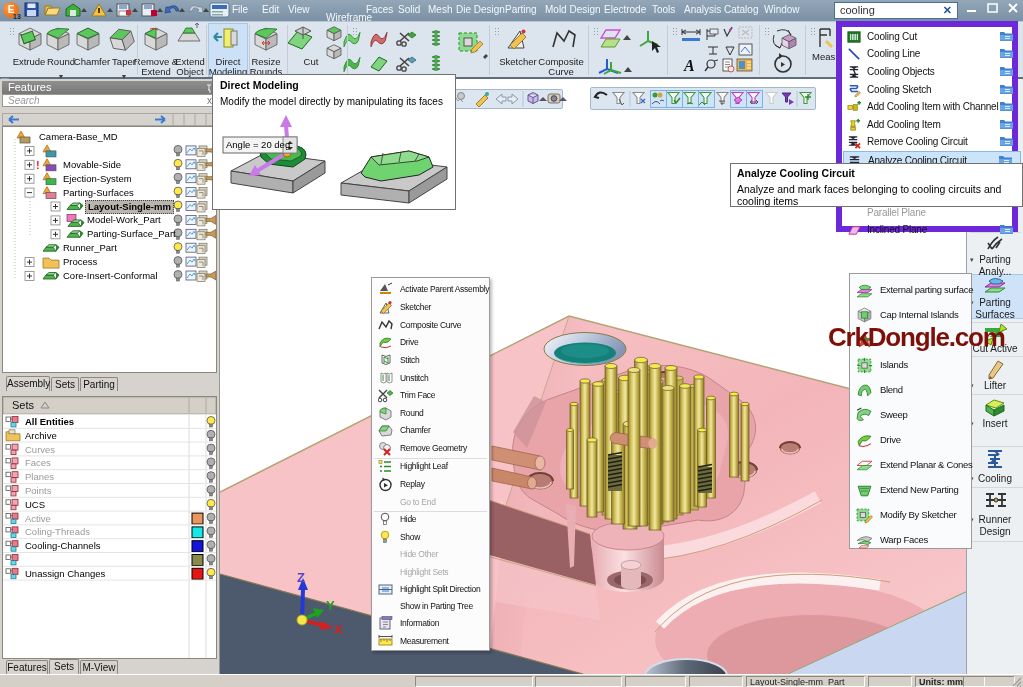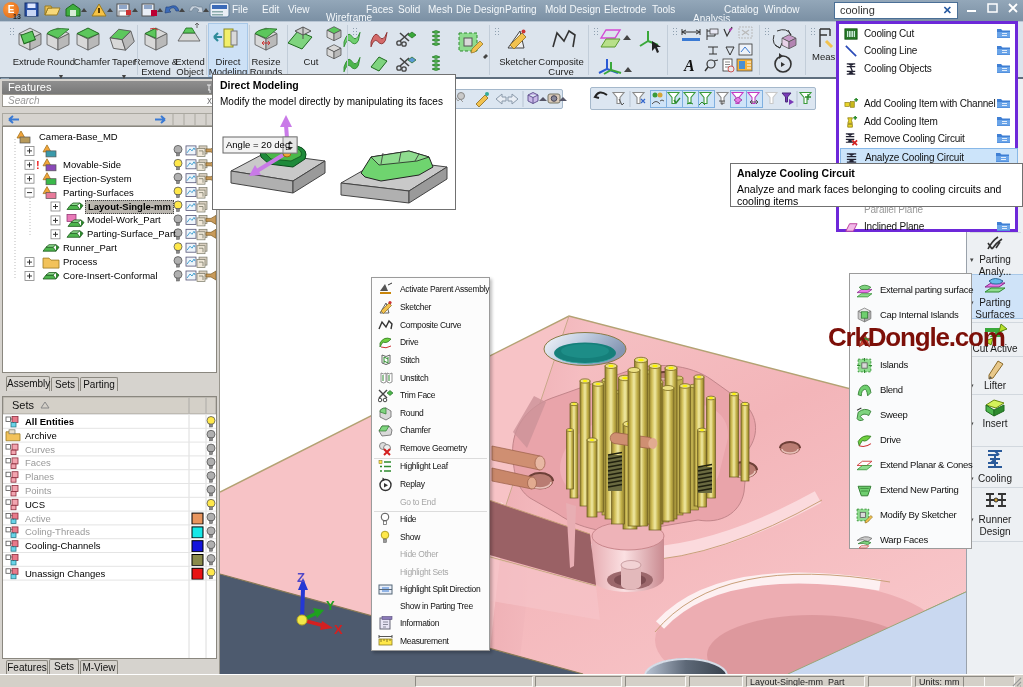--- a/index.html
+++ b/index.html
@@ -39,21 +39,21 @@
 .sbitem{position:absolute;left:-2px;width:60px;text-align:center;font-size:10px;color:#1a1a1a;line-height:11.5px;}
 .sbarrow{position:absolute;left:3px;font-size:7px;color:#444;}
 
 .menu{position:absolute;background:#fcfcfc;border:1px solid #9b9b9b;box-shadow:2px 2px 3px rgba(0,0,0,.25);font-size:8.5px;color:#111;}
 .menu .it{position:absolute;left:0;width:100%;height:17px;line-height:17px;}
 .menu .it .tx{position:absolute;left:28px;white-space:nowrap;letter-spacing:-0.3px;}
 .menu .it .ic{position:absolute;left:6px;top:1px;width:15px;height:15px;}
 .menu .dis{color:#a6a6a6;}
 .menu .sepln{position:absolute;left:2px;right:2px;height:1px;background:#dcdcdc;}
 
-#dropdown{position:absolute;left:836px;top:21px;width:182px;height:211px;background:#fff;border:3px solid #6d28d9;font-size:10px;color:#111;}
+#dropdown{position:absolute;left:836px;top:21px;width:182px;height:211px;background:#fff;border:6px solid #6d28d9;font-size:10px;color:#111;}
 #dropdown .it{position:absolute;left:1px;width:178px;height:17.6px;line-height:17.6px;}
 #dropdown .tx{position:absolute;left:24px;white-space:nowrap;letter-spacing:-0.2px;}
 #dropdown .ic{position:absolute;left:4px;top:2px;width:14px;height:14px;}
 .folder{position:absolute;right:8px;top:3px;width:13px;height:10px;}
 
 .ttip{position:absolute;background:#fff;border:1px solid #717171;font-size:10.5px;color:#000;}
 #watermark{position:absolute;left:828px;top:322px;font-size:26px;font-weight:bold;color:#7c0f08;letter-spacing:-1.2px;z-index:60;}
 
 #statusbar{position:absolute;left:0;top:674px;width:1023px;height:13px;background:#d4d0c8;border-top:1px solid #fff;font-size:9px;color:#222;}
 .scell{position:absolute;top:1px;height:11px;border:1px solid;border-color:#8d8a83 #fbfaf8 #fbfaf8 #8d8a83;line-height:10px;padding-left:3px;white-space:nowrap;overflow:hidden;}
@@ -111,21 +111,21 @@
         <span style="position:absolute;left:288px;margin:0">View</span>
         <span style="position:absolute;left:318px;margin:8px">Wireframe</span>
         <span style="position:absolute;left:366px;margin:0">Faces</span>
         <span style="position:absolute;left:398px;margin:0">Solid</span>
         <span style="position:absolute;left:428px;margin:0">Mesh</span>
         <span style="position:absolute;left:456px;margin:0">Die Design</span>
         <span style="position:absolute;left:505px;margin:0">Parting</span>
         <span style="position:absolute;left:545px;margin:0">Mold Design</span>
         <span style="position:absolute;left:604px;margin:0">Electrode</span>
         <span style="position:absolute;left:652px;margin:0">Tools</span>
-        <span style="position:absolute;left:684px;margin:9px">Analysis</span>
+        <span style="position:absolute;left:684px;margin:0">Analysis</span>
         <span style="position:absolute;left:724px;margin:0">Catalog</span>
         <span style="position:absolute;left:764px;margin:0">Window</span>
       </div>
 <div class="abs" style="left:834px;top:2px;width:124px;height:17px;background:#fff;border:1px solid #4a6f96;font-size:11px;color:#333;line-height:15px;padding-left:5px;">cooling<span style="position:absolute;right:5px;color:#2458a0;font-weight:bold;">✕</span></div>
 <svg class="winbtn" style="left:965px;top:0" width="58" height="21">
 <rect x="2" y="10" width="9" height="2" fill="#fff"></rect>
 <rect x="23" y="4" width="9" height="8" fill="none" stroke="#fff" stroke-width="1.5"></rect>
 <path d="M44 4 L52 12 M52 4 L44 12" stroke="#fff" stroke-width="1.8"></path>
 </svg>
 </div>
@@ -1158,20 +1158,32 @@
         <svg class="ic" viewBox="0 0 15 15">
           <path d="M3,2 l9,0 m-9,3 l9,0 m-7,-3 l5,3 m0,-3 l-5,3 M3,10 l9,0 m-9,3 l9,0 m-7,-3 l5,3 m0,-3 l-5,3 M7,5 l2,5" stroke="#223" stroke-width="1.4" fill="none"></path>
         </svg>
         <span class="tx">Cooling Objects</span>
         <svg class="folder" viewBox="0 0 13 10">
           <path d="M0,1 l4,0 l1.5,1.5 l7.5,0 l0,7.5 l-13,0 Z" fill="#3f7fd4"></path>
           <path d="M0,4 l13,0 l0,5.5 l-13,0 Z" fill="#6aa4e8"></path>
           <path d="M5,5.5 l5,0 m-5,2 l5,0" stroke="#fff" stroke-width="0.8"></path>
         </svg>
       </div>
+      <div class="it" style="top:53.6px;">
+        <svg class="ic" viewBox="0 0 15 15">
+          <path d="M3,3 l7,0 q3,0 0,3 l-5,0 q-3,0 0,3 l7,0" fill="none" stroke="#2a5ab8" stroke-width="1.6"></path>
+          <path d="M9,13 l4,-4 l1.5,1.5 l-4,4 l-2,0.5 Z" fill="#f2c24e" stroke="#8a6a1e" stroke-width="0.6"></path>
+        </svg>
+        <span class="tx">Cooling Sketch</span>
+        <svg class="folder" viewBox="0 0 13 10">
+          <path d="M0,1 l4,0 l1.5,1.5 l7.5,0 l0,7.5 l-13,0 Z" fill="#3f7fd4"></path>
+          <path d="M0,4 l13,0 l0,5.5 l-13,0 Z" fill="#6aa4e8"></path>
+          <path d="M5,5.5 l5,0 m-5,2 l5,0" stroke="#fff" stroke-width="0.8"></path>
+        </svg>
+      </div>
       <div class="it" style="top:71.2px;">
         <svg class="ic" viewBox="0 0 15 15">
           <rect x="1" y="6" width="5" height="4" fill="#e8d42a" stroke="#8a7a0a" stroke-width="0.7"></rect>
           <rect x="7" y="5" width="4" height="6" fill="#c9b81a" stroke="#8a7a0a" stroke-width="0.7"></rect>
           <path d="M11,3 l4,0 m-2,-2 l0,4" stroke="#2a8a2a" stroke-width="1.6"></path>
         </svg>
         <span class="tx">Add Cooling Item with Channel</span>
         <svg class="folder" viewBox="0 0 13 10">
           <path d="M0,1 l4,0 l1.5,1.5 l7.5,0 l0,7.5 l-13,0 Z" fill="#3f7fd4"></path>
           <path d="M0,4 l13,0 l0,5.5 l-13,0 Z" fill="#6aa4e8"></path>
@@ -1259,18 +1271,18 @@
       </svg>
     </div>
 <div id="watermark">CrkDongle.com</div>
 <div id="statusbar">
       <div class="scell" style="left:415px;width:118px;"></div>
       <div class="scell" style="left:535px;width:87px;"></div>
       <div class="scell" style="left:625px;width:61px;"></div>
       <div class="scell" style="left:689px;width:54px;"></div>
       <div class="scell" style="left:746px;width:119px;">Layout-Single-mm&nbsp; Part</div>
       <div class="scell" style="left:868px;width:44px;"></div>
-      <div class="scell" style="left:915px;width:70px;">Units: mm</div>
+      <div class="scell" style="left:915px;width:70px;font-weight:bold;">Units: mm</div>
       <div class="scell" style="left:963px;width:52px;"></div>
       <svg style="position:absolute;right:1px;top:2px" width="10" height="10">
         <path d="M9,1 L1,9 M9,5 L5,9 M9,9 l-1,0" stroke="#999" stroke-width="1.2"></path>
       </svg>
     </div>
 </div>
 </body></html>

